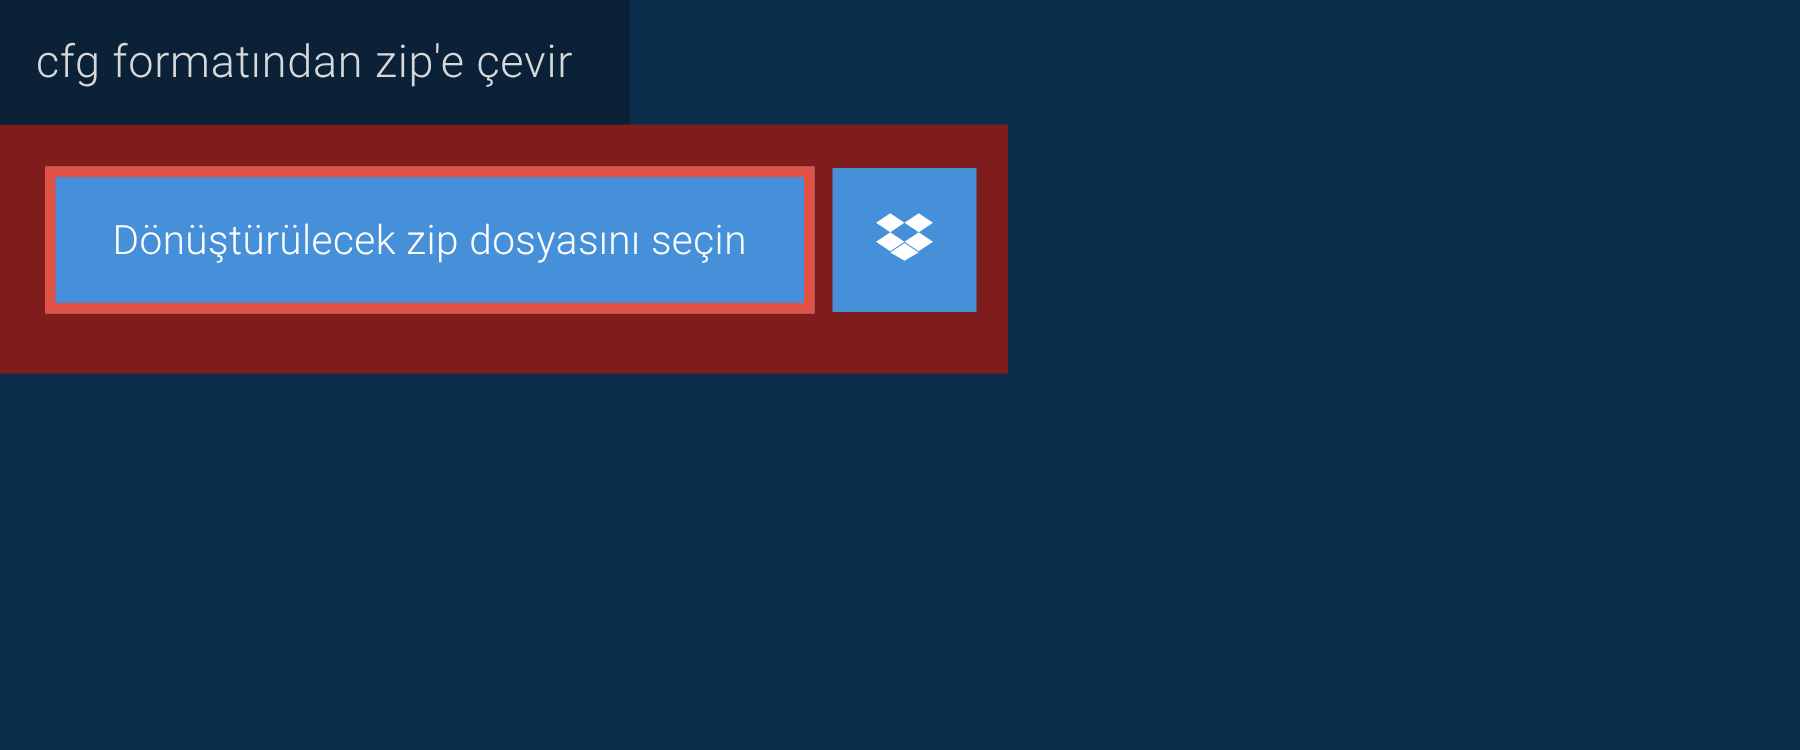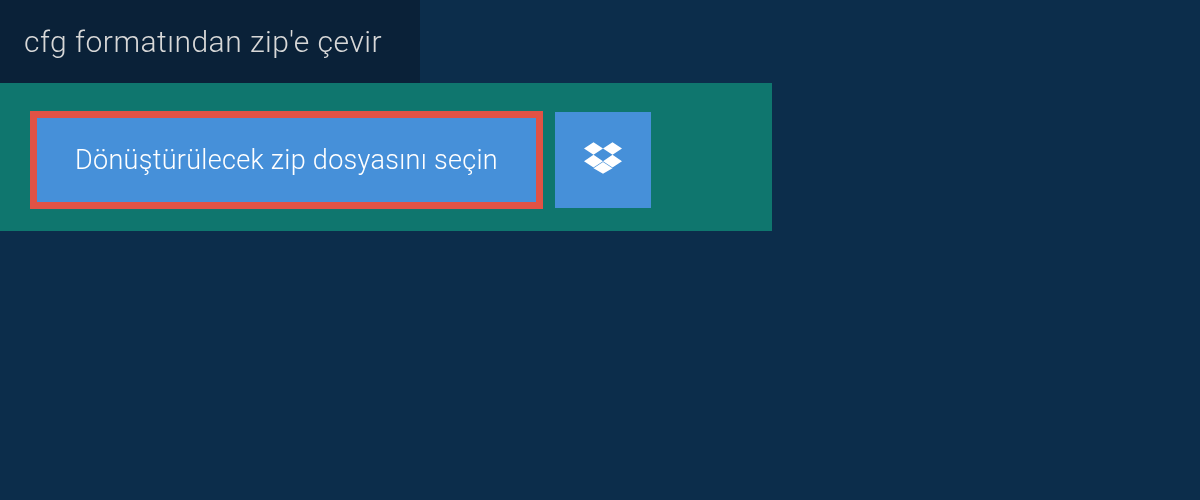--- a/index.html
+++ b/index.html
@@ -20,27 +20,27 @@
       padding: 24px 38px 24px 24px;
       margin-left: 0;
     }
     .header-tab-text {
       color: #d8d8d8;
       font-size: 30px;
       font-weight: 300;
       letter-spacing: 0.5px;
     }
     .upload-area {
-      background-color: #0f766e;
+      background-color: #7f1d1d;
       margin: 0;
-      padding: 28px 28px 22px 30px;
+      padding: 28px 28px 40px 30px;
       display: flex;
       align-items: center;
       gap: 12px;
-      width: 772px;
+      width: 672px;
     }
     .select-file-button {
       background-color: #4690d9;
       border: 7px solid #e15245;
       padding: 26px 38px;
       cursor: pointer;
       flex: 0 0 auto;
     }
     .select-file-button-text {
       color: #ffffff;

